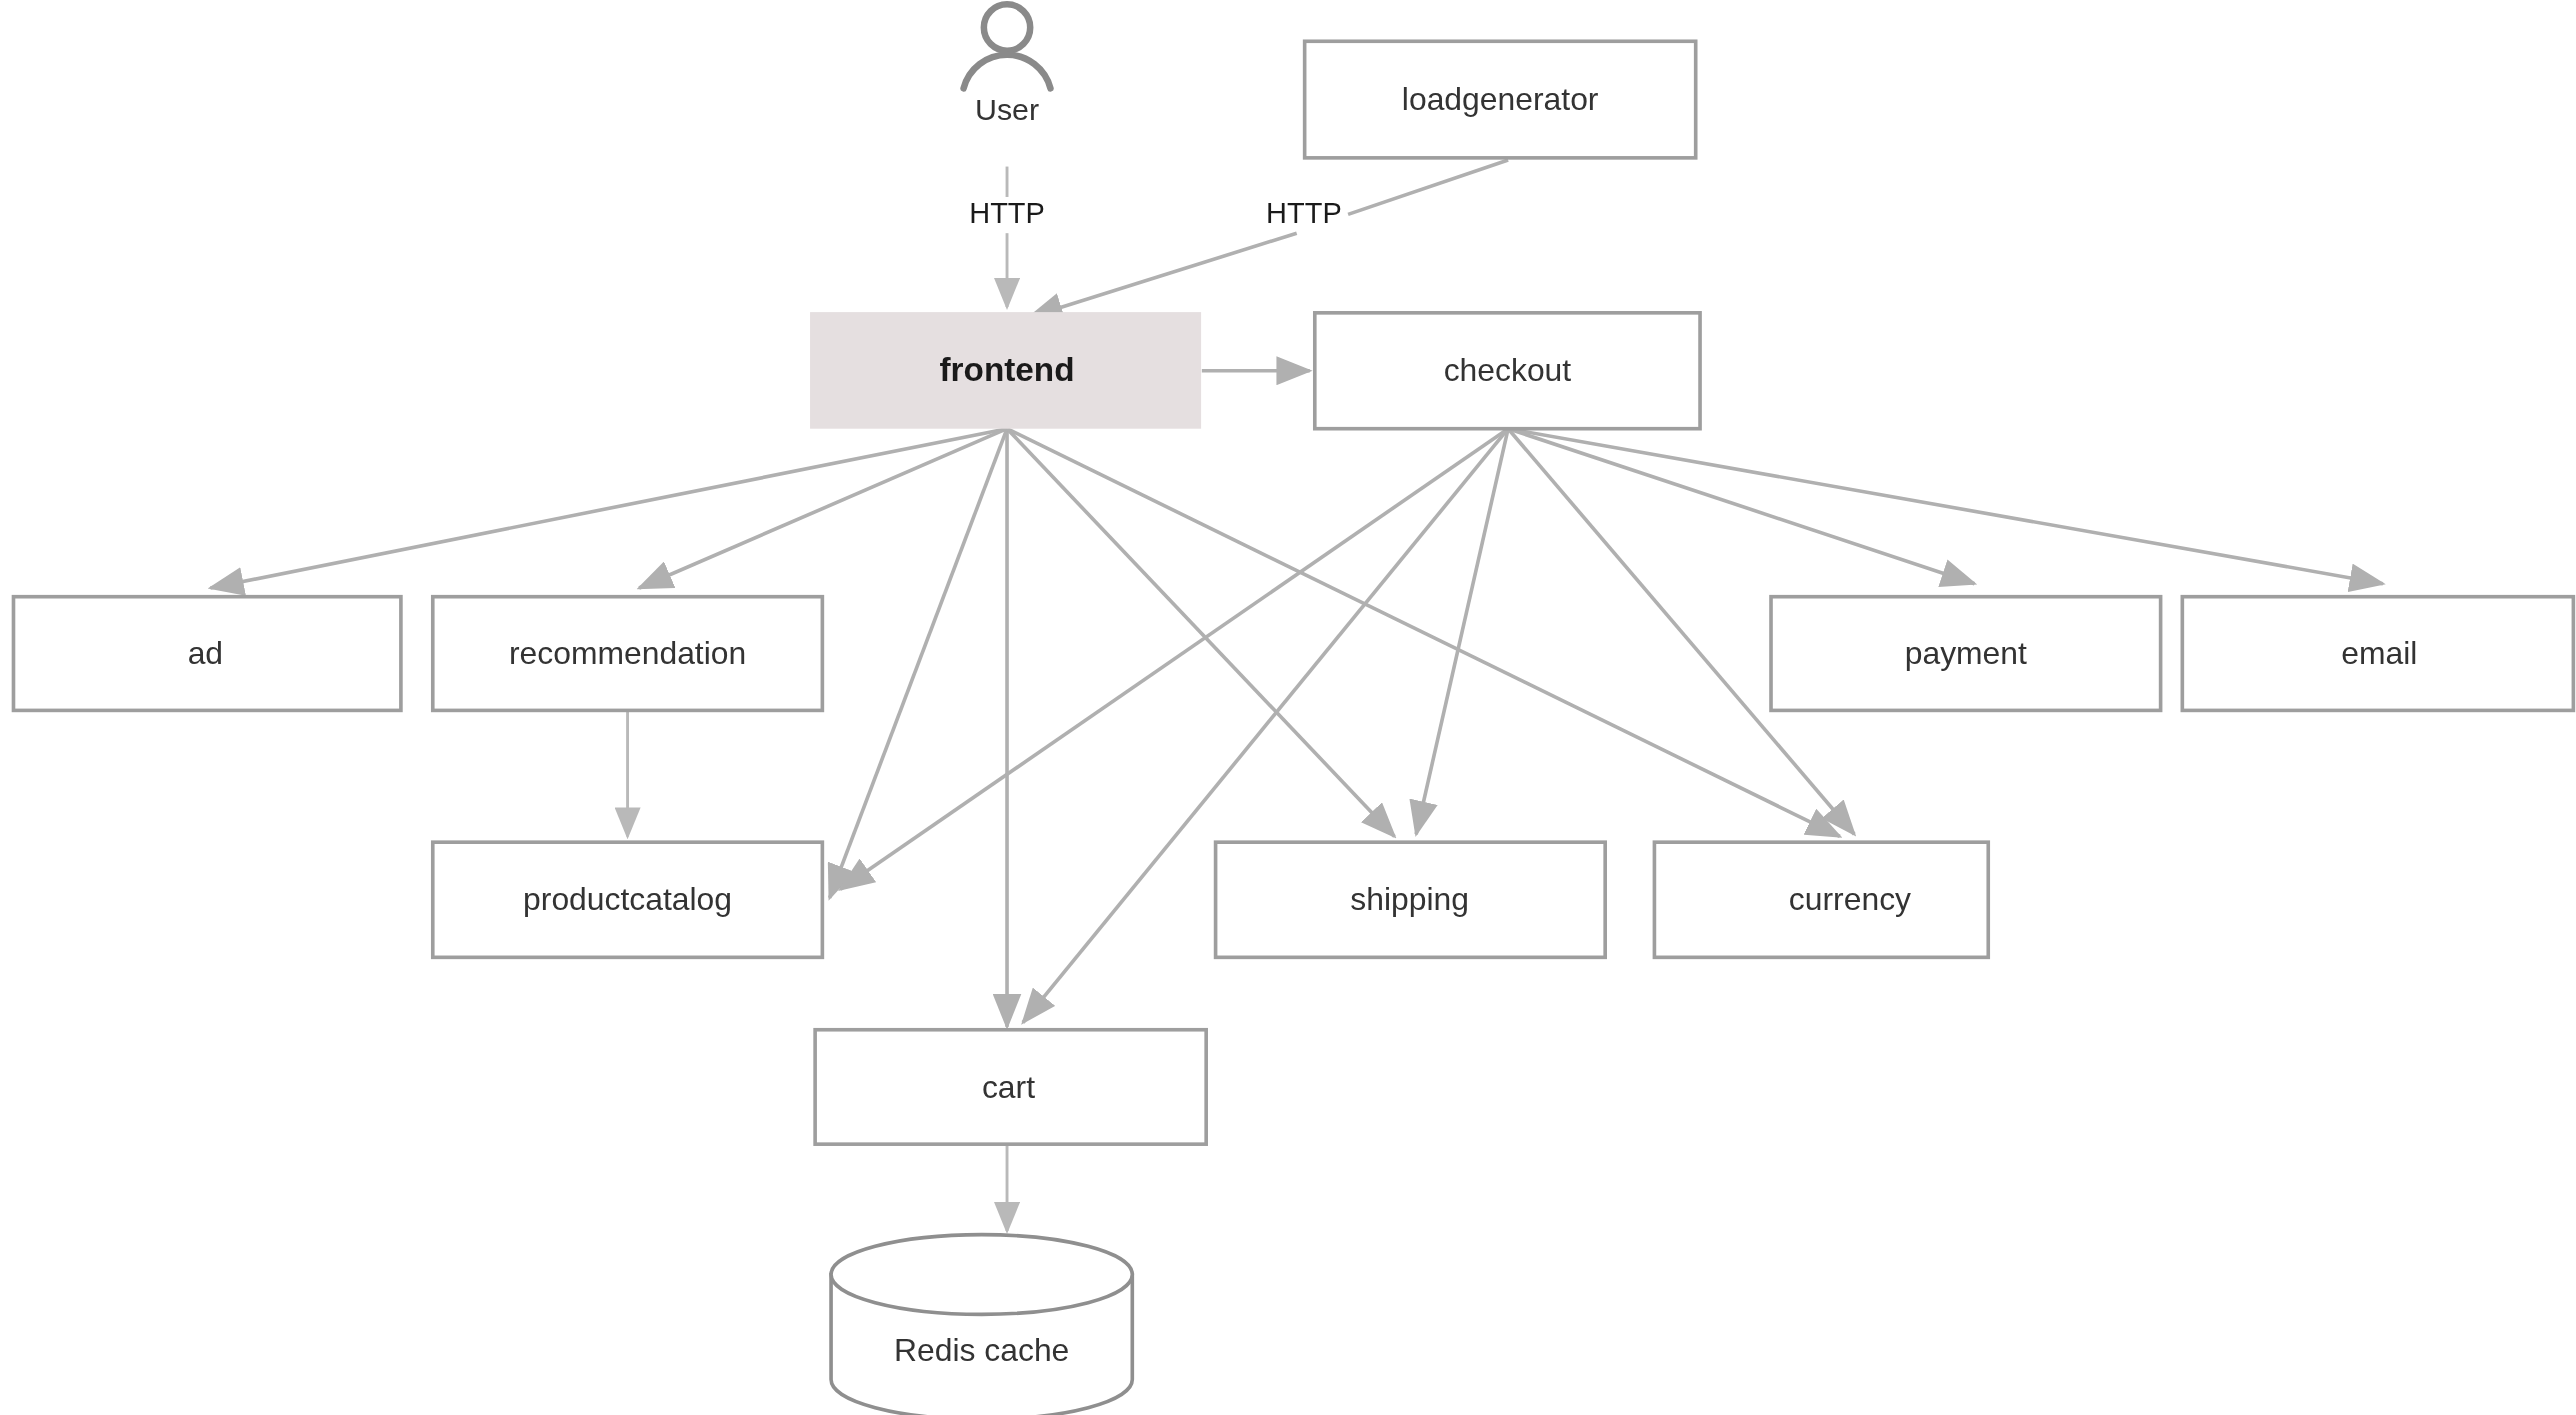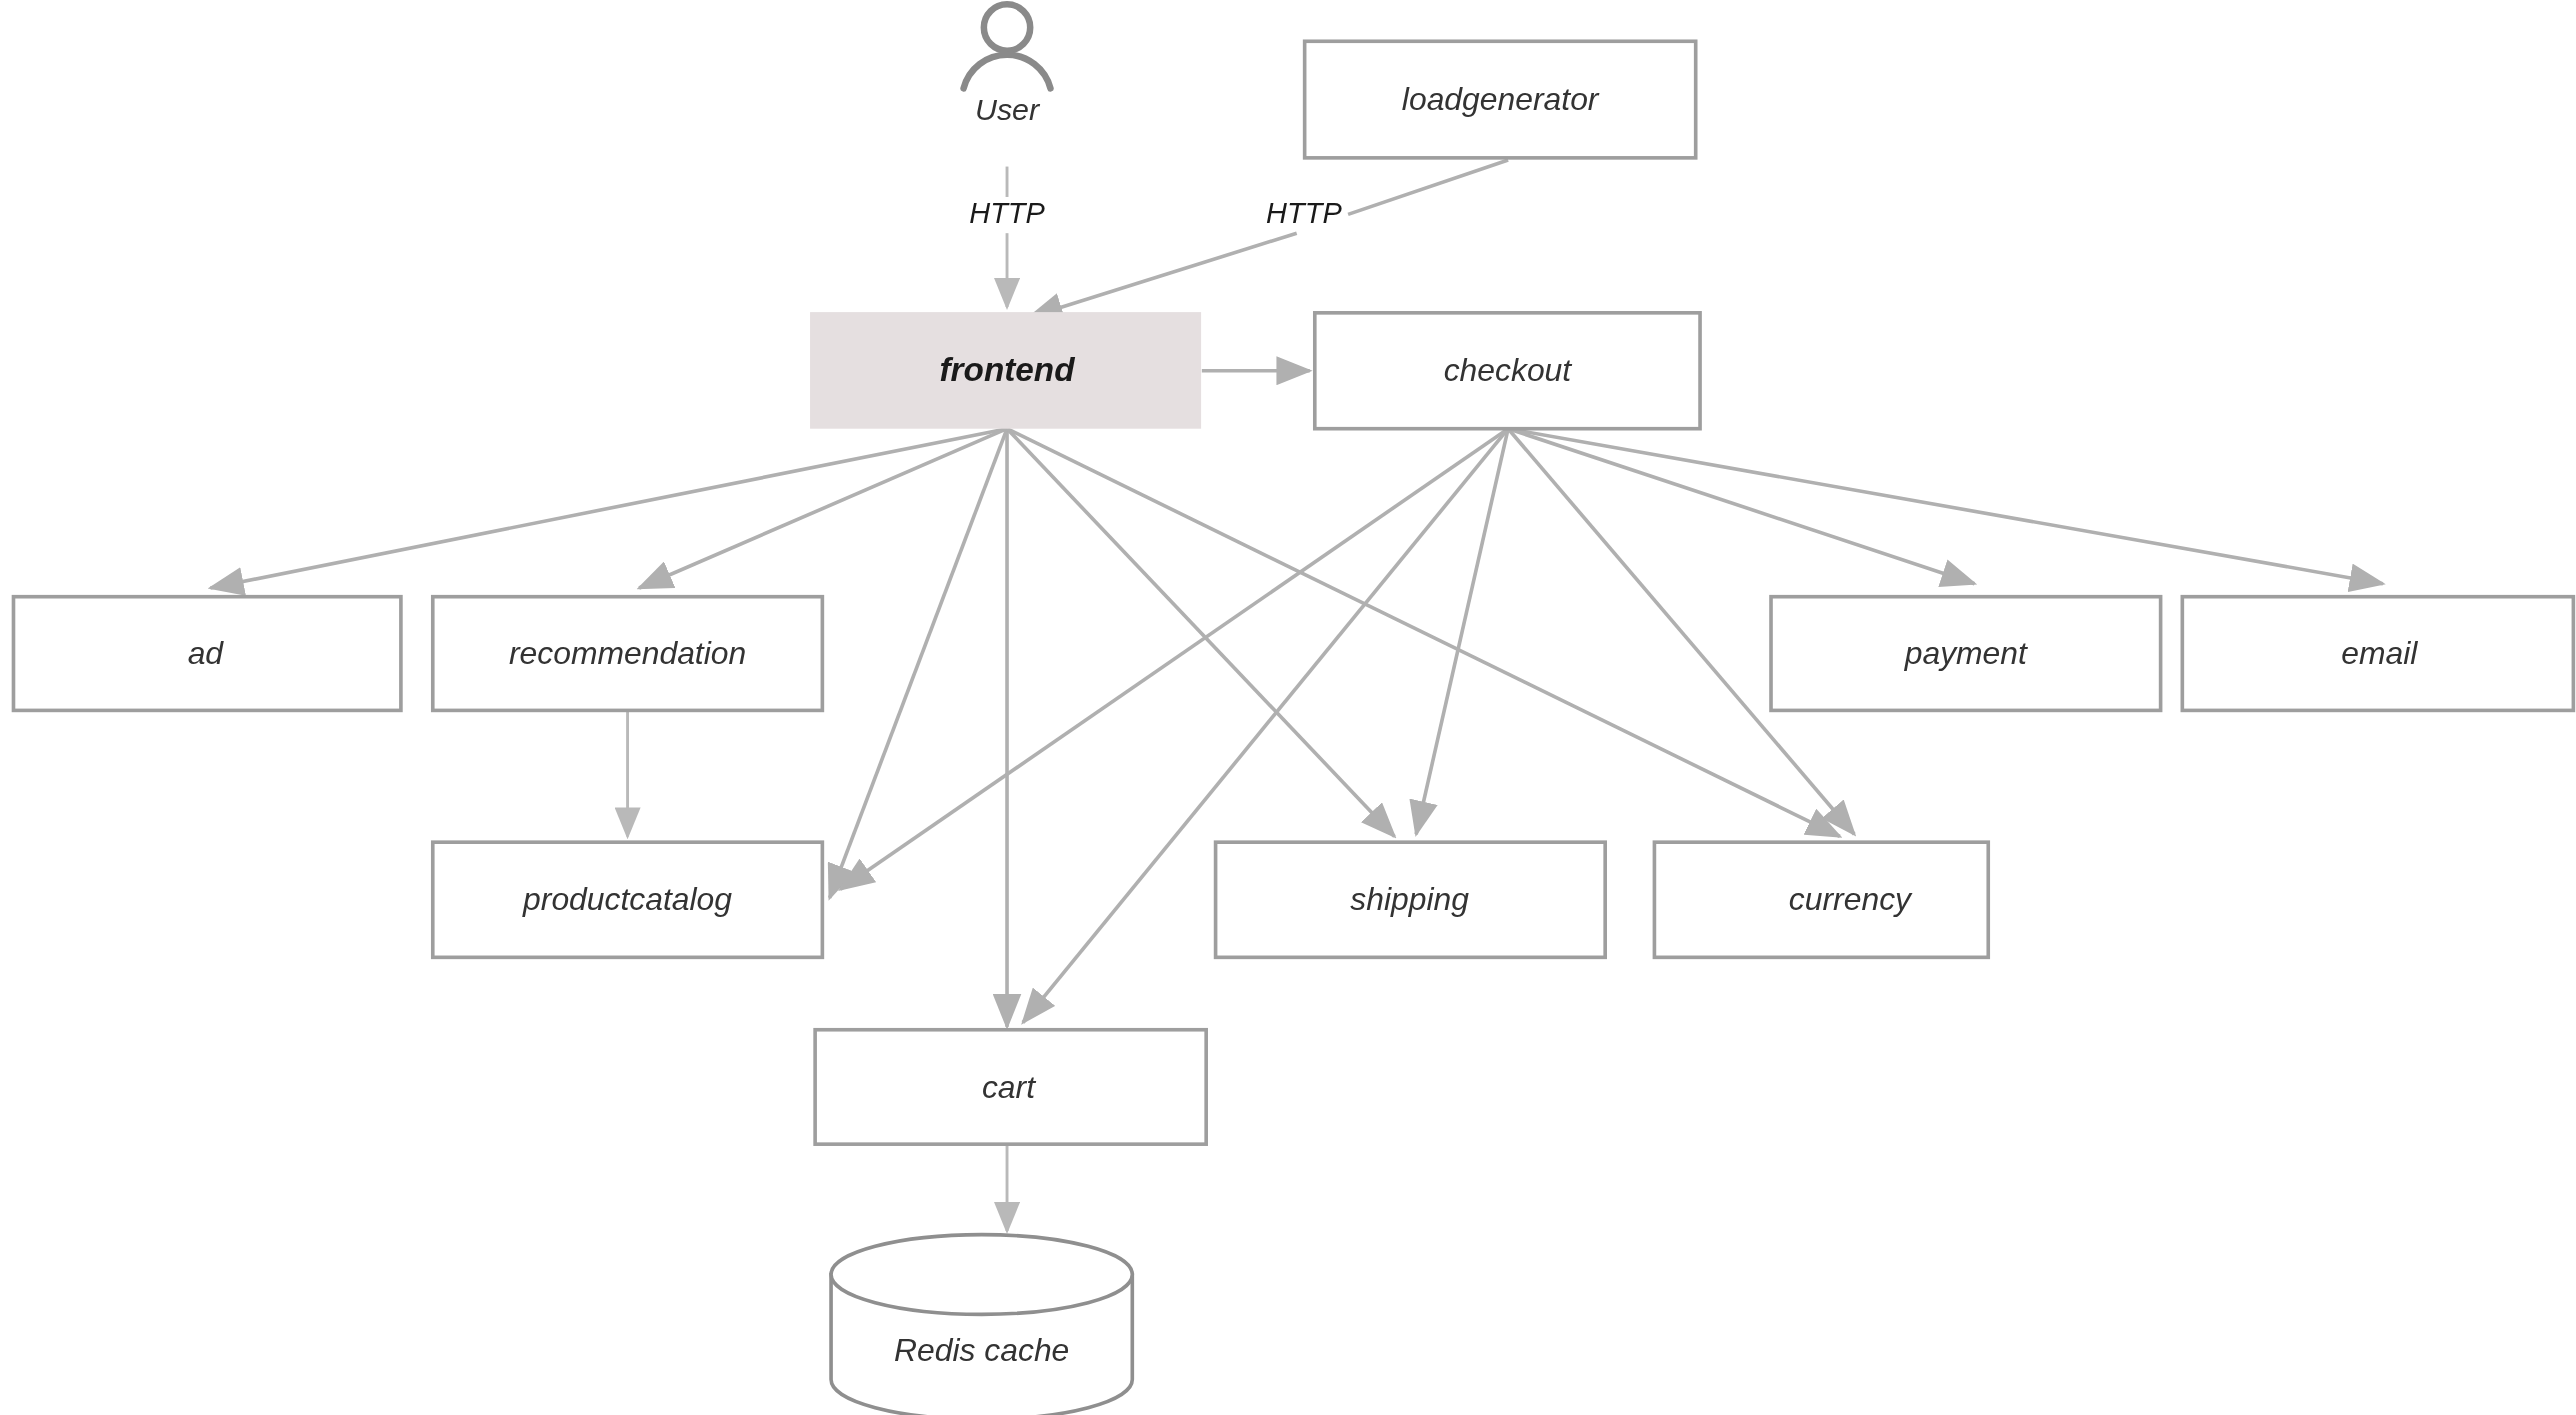--- a/index.html
+++ b/index.html
@@ -10,21 +10,20 @@
   body {
     width: 2576px;
     height: 1415px;
     font-family: "Liberation Sans", sans-serif;
     overflow: hidden;
   }
   #diagram-root {
     position: relative;
     width: 2576px;
     height: 1328px;
-    font-style: italic;
   }
   svg.diagram {
     display: block;
     width: 2576px;
     height: 1415px;
   }
   .node-box {
     fill: #ffffff;
     stroke: #9e9e9e;
     stroke-width: 5;

